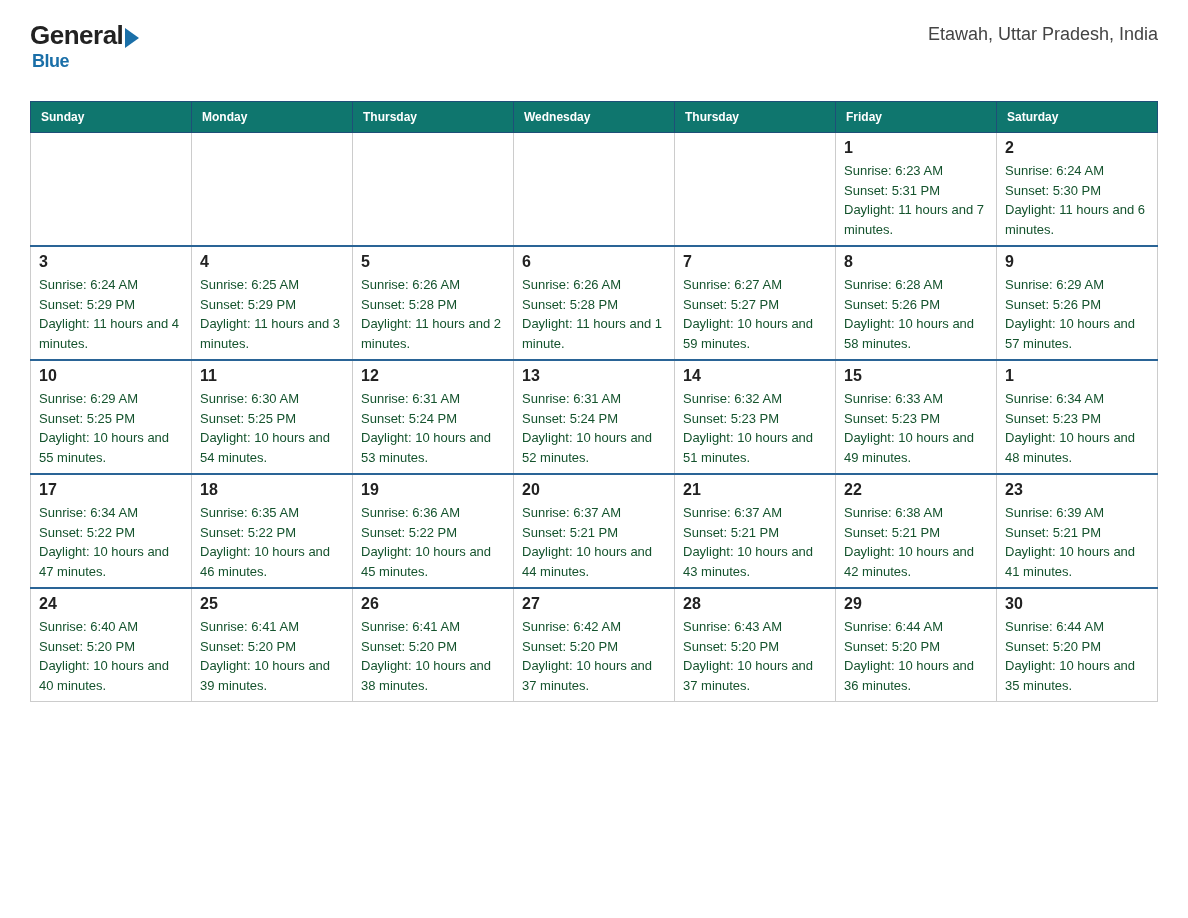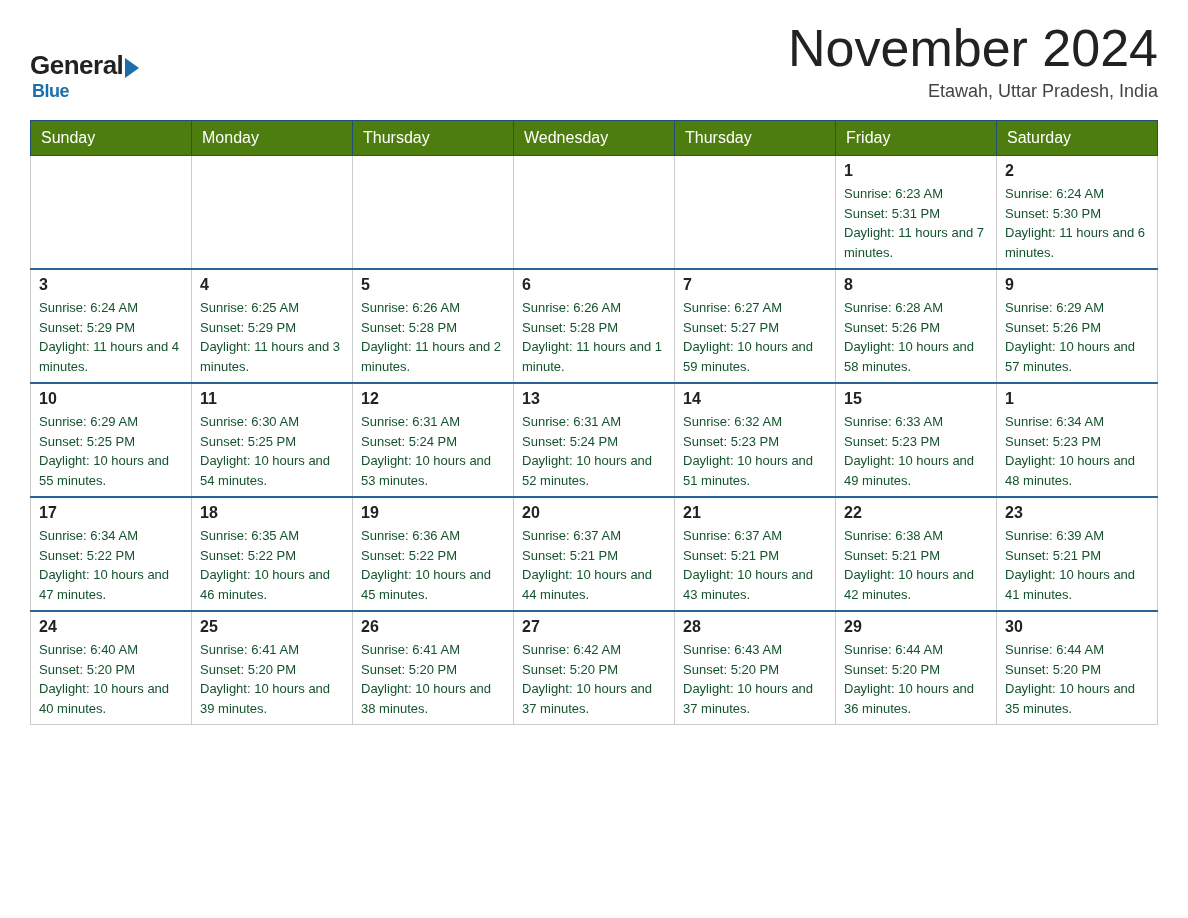--- a/index.html
+++ b/index.html
@@ -6,23 +6,23 @@
     body {
       font-family: Arial, sans-serif;
       background: #fff;
       color: #222;
       padding: 20px 30px;
       width: 1188px;
       min-height: 918px;
     }
     .header-row {
       display: flex;
-      align-items: flex-end;
+      align-items: flex-start;
       justify-content: space-between;
-      margin-bottom: 18px;
+      margin-bottom: 29px;
       gap: 30px;
     }
     .logo-text-general {
       font-size: 26px;
       font-weight: bold;
       color: #222;
       letter-spacing: -0.5px;
     }
     .logo-text-blue {
       font-size: 18px;
@@ -63,24 +63,24 @@
       font-size: 18px;
       color: #444;
       margin-top: 4px;
     }
     .calendar {
       width: 100%;
       border-collapse: collapse;
       border: 1px solid #aaa;
     }
     .calendar th {
-      background-color: #4d7c0f;
+      background-color: #0f766e;
       color: #fff;
-      font-size: 16px;
-      font-weight: normal;
+      font-size: 12px;
+      font-weight: bold;
       padding: 8px 10px;
       text-align: left;
       border: 1px solid #1e4f78;
     }
     .calendar td {
       width: 14.28%;
       vertical-align: top;
       padding: 6px 8px;
       border: 1px solid #ccc;
       min-height: 100px;
@@ -113,21 +113,20 @@
   <div class="logo-container">
     <div class="logo-line1">
       <span class="logo-text-general">General</span>
       <div class="logo-arrow"></div>
     </div>
     <div class="logo-line2">
       <span class="logo-text-blue">Blue</span>
     </div>
   </div>
   <div class="title-section">
-    <div class="month-title">November 2024</div>
     <div class="subtitle">Etawah, Uttar Pradesh, India</div>
   </div>
 </div>
 
 <table class="calendar">
   <thead>
     <tr>
       <th>Sunday</th>
       <th>Monday</th>
       <th>Thursday</th>

